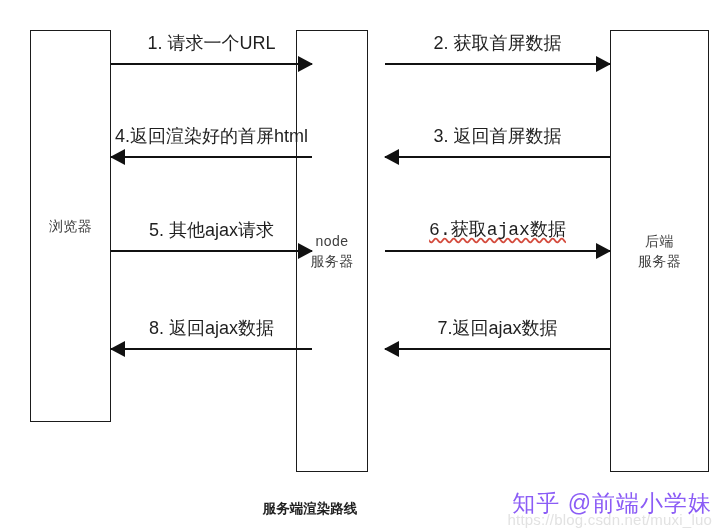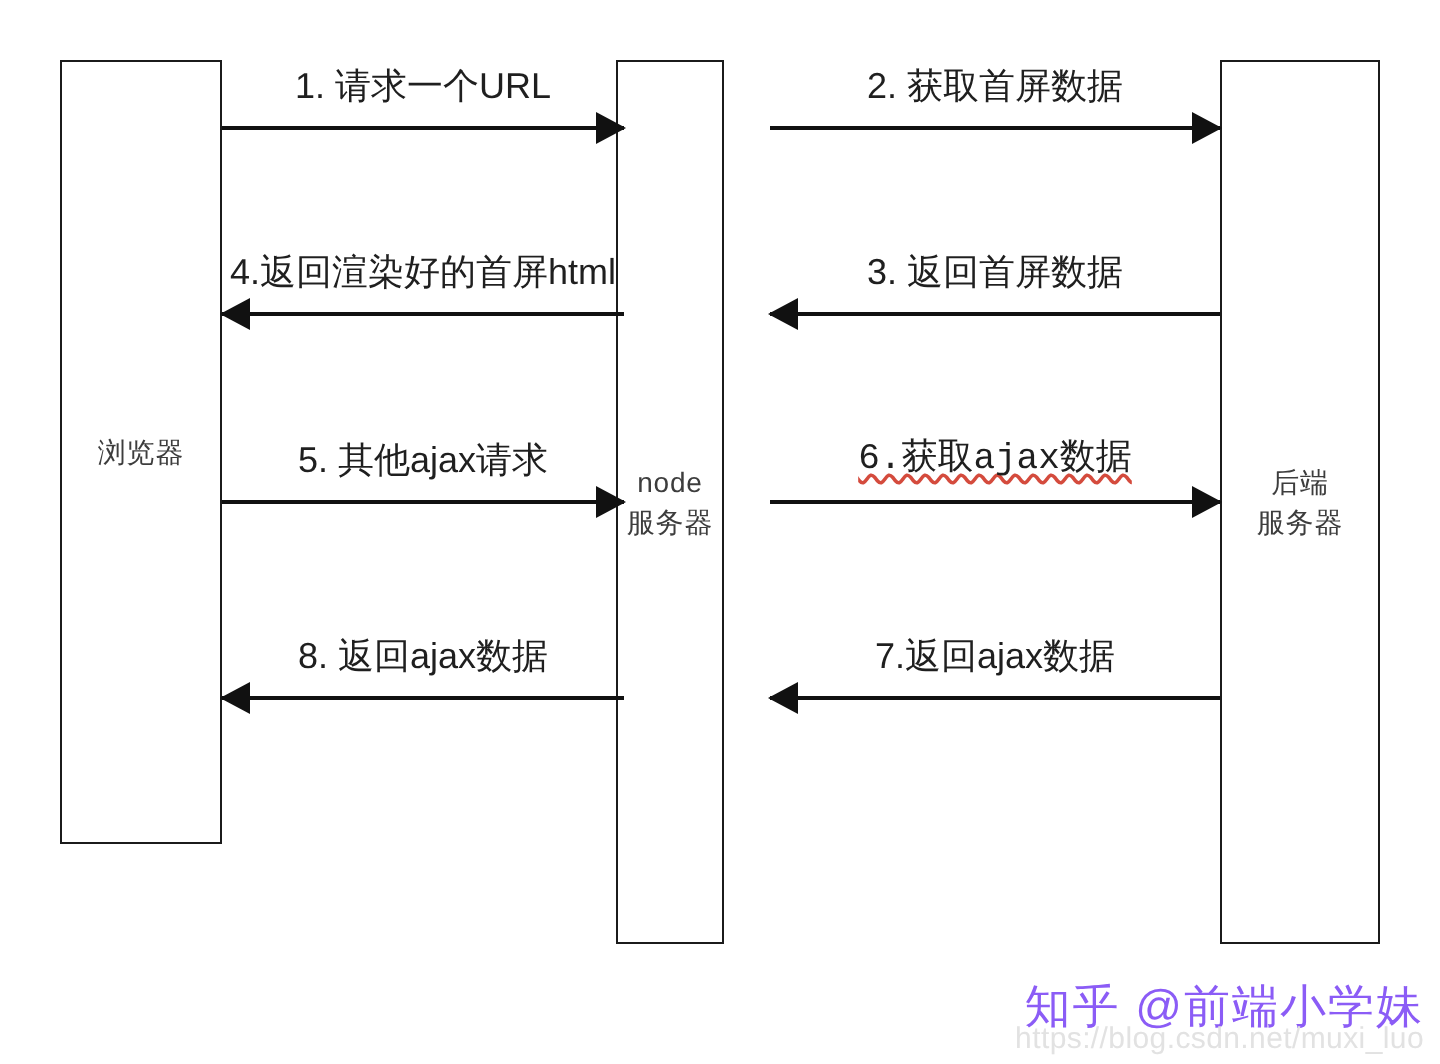--- a/index.html
+++ b/index.html
@@ -39,22 +39,22 @@
     text-align: center;
     font-size: 14px;
     line-height: 1.45;
     color: #3d3d3d;
     letter-spacing: 0.4px;
     white-space: pre-line;
     user-select: none;
   }
 
   #lifeline-browser { left: 30px;  top: 30px; width: 81px;  height: 392px; }
-  #lifeline-node    { left: 308px; top: 30px; width: 54px;  height: 442px; align-items: center; }
-  #lifeline-backend { left: 610px; top: 30px; width: 80px;  height: 442px; }
+  #lifeline-node    { left: 296px; top: 30px; width: 72px;  height: 442px; align-items: center; }
+  #lifeline-backend { left: 610px; top: 30px; width: 99px;  height: 442px; }
 
   
   .message {
     position: absolute;
     height: 0;
   }
   .message .msg-line {
     position: absolute;
     left: 0;
     top: 0;
@@ -191,19 +191,20 @@
     <div class="msg-head"></div>
     <div class="msg-label">7.返回ajax数据</div>
   </div>
 
   <div class="message dir-left" id="msg-8" style="left:111px; top:348px; width:201px;">
     <div class="msg-line"></div>
     <div class="msg-head"></div>
     <div class="msg-label">8. 返回ajax数据</div>
   </div>
 
+  <div id="diagram-caption">服务端渲染路线</div>
 
   <div id="watermark">
     <div id="watermark-brand">知乎 @前端小学妹</div>
     <div id="watermark-url">https://blog.csdn.net/muxi_luo</div>
   </div>
 
 </div>
 
 </body></html>

